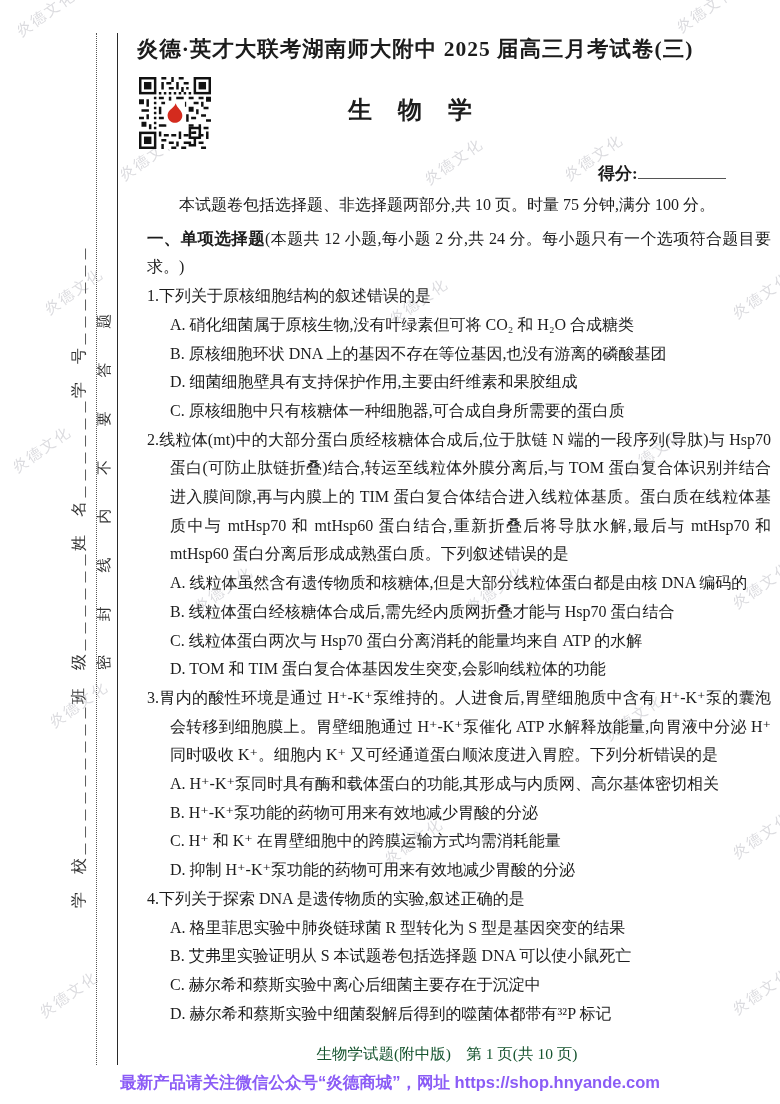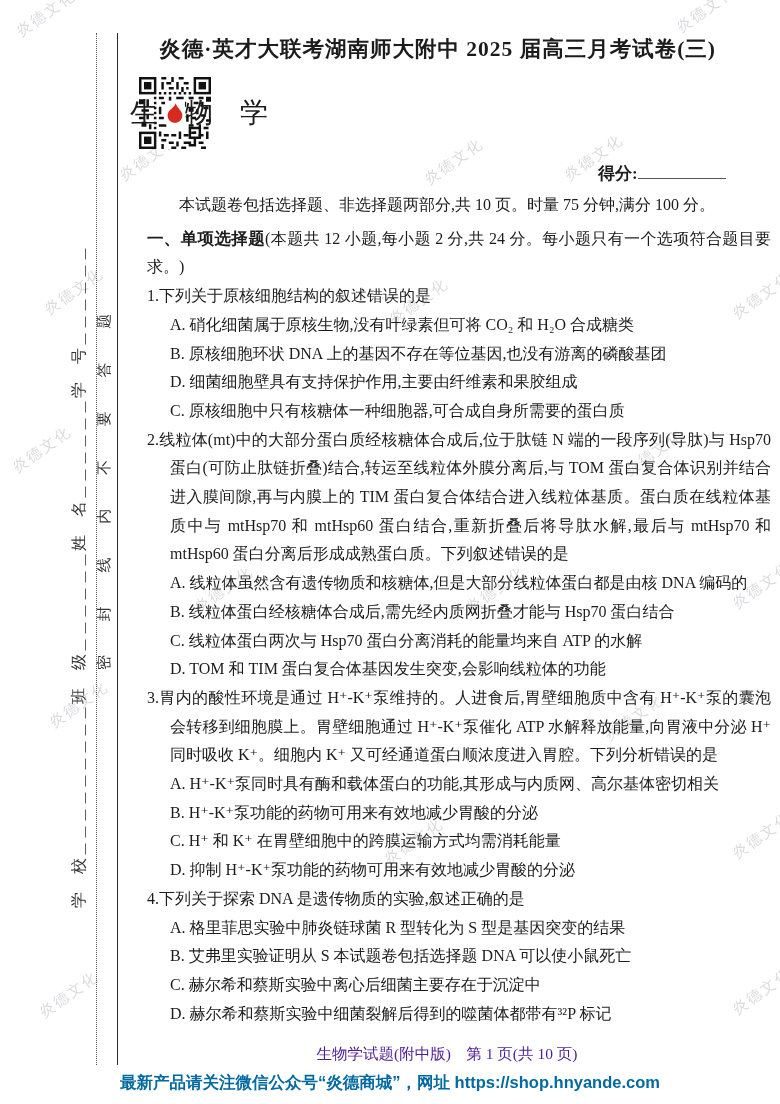--- a/index.html
+++ b/index.html
@@ -11,41 +11,41 @@
   
   .dotted-line{position:absolute;left:96px;top:33px;height:1032px;width:0;border-left:1px dotted #555;}
   .solid-line{position:absolute;left:117px;top:33px;height:1032px;width:0;border-left:1.5px solid #2a2a2a;}
   .student-info{position:absolute;left:69px;top:908px;width:700px;height:22px;
       transform:rotate(-90deg);transform-origin:0 0;font-size:16px;letter-spacing:1px;
       color:#333;white-space:nowrap;}
   .seal-text{position:absolute;left:95px;top:670px;width:290px;height:22px;
       transform:rotate(-90deg);transform-origin:0 0;font-size:15px;letter-spacing:15px;
       color:#333;white-space:nowrap;}
   
-  .exam-title{position:absolute;left:146px;top:34px;width:570px;text-align:right;
+  .exam-title{position:absolute;left:130px;top:34px;width:570px;text-align:center;
       font-size:21.5px;font-weight:bold;letter-spacing:1px;}
   .qr{position:absolute;left:139px;top:77px;width:72px;height:72px;}
-  .subject{position:absolute;left:130px;top:94px;width:570px;
-      font-size:28px;font-weight:normal;letter-spacing:10px;}
+  .subject{position:absolute;left:130px;top:94px;width:570px;text-align:center;
+      font-size:24px;font-weight:bold;letter-spacing:10px;}
   .score{position:absolute;left:598px;top:162px;font-size:17px;font-weight:bold;}
   .score-blank{display:inline-block;width:88px;height:16px;border-bottom:1.5px solid #555;}
   
   .content{position:absolute;left:133px;top:191px;width:624px;font-size:16px;
       line-height:28.7px;text-align:justify;margin-left:14px;}
   .content p{margin:0;}
   .intro{text-indent:2em;}
   .section{margin-top:5px !important;}
   .section b{font-size:16.5px;}
   .stem{padding-left:23px;text-indent:-23px;}
   .option{padding-left:50px;text-indent:-27px;}
   
   .page-footer{position:absolute;left:137px;top:1044px;width:620px;text-align:center;
-      font-size:15.5px;color:#4c1d95;}
+      font-size:15.5px;color:#14532d;}
   .promo{position:absolute;left:0;top:1072px;width:780px;text-align:center;
-      font-family:"Liberation Sans","DejaVu Sans",sans-serif;font-weight:bold;font-size:16.5px;color:#0369a1;}
+      font-family:"Liberation Sans","DejaVu Sans",sans-serif;font-weight:bold;font-size:16.5px;color:#8b5cf6;}
 </style>
 </head>
 <body>
 
 <div class="page">
 
   <span class="wm" style="left:12px;top:4px">炎德文化</span>
   <span class="wm" style="left:672px;top:0px">炎德文化</span>
   <span class="wm" style="left:115px;top:148px">炎德文化</span>
   <span class="wm" style="left:420px;top:152px">炎德文化</span>

